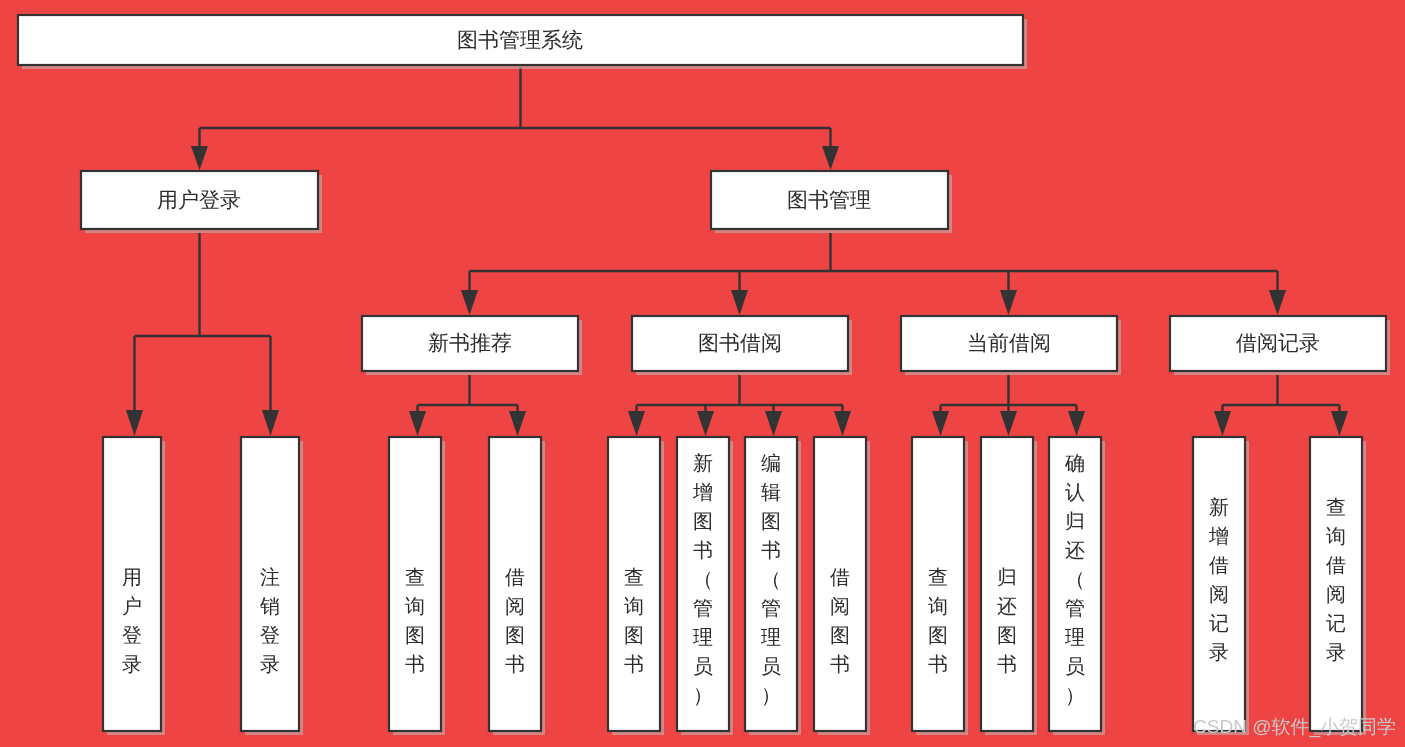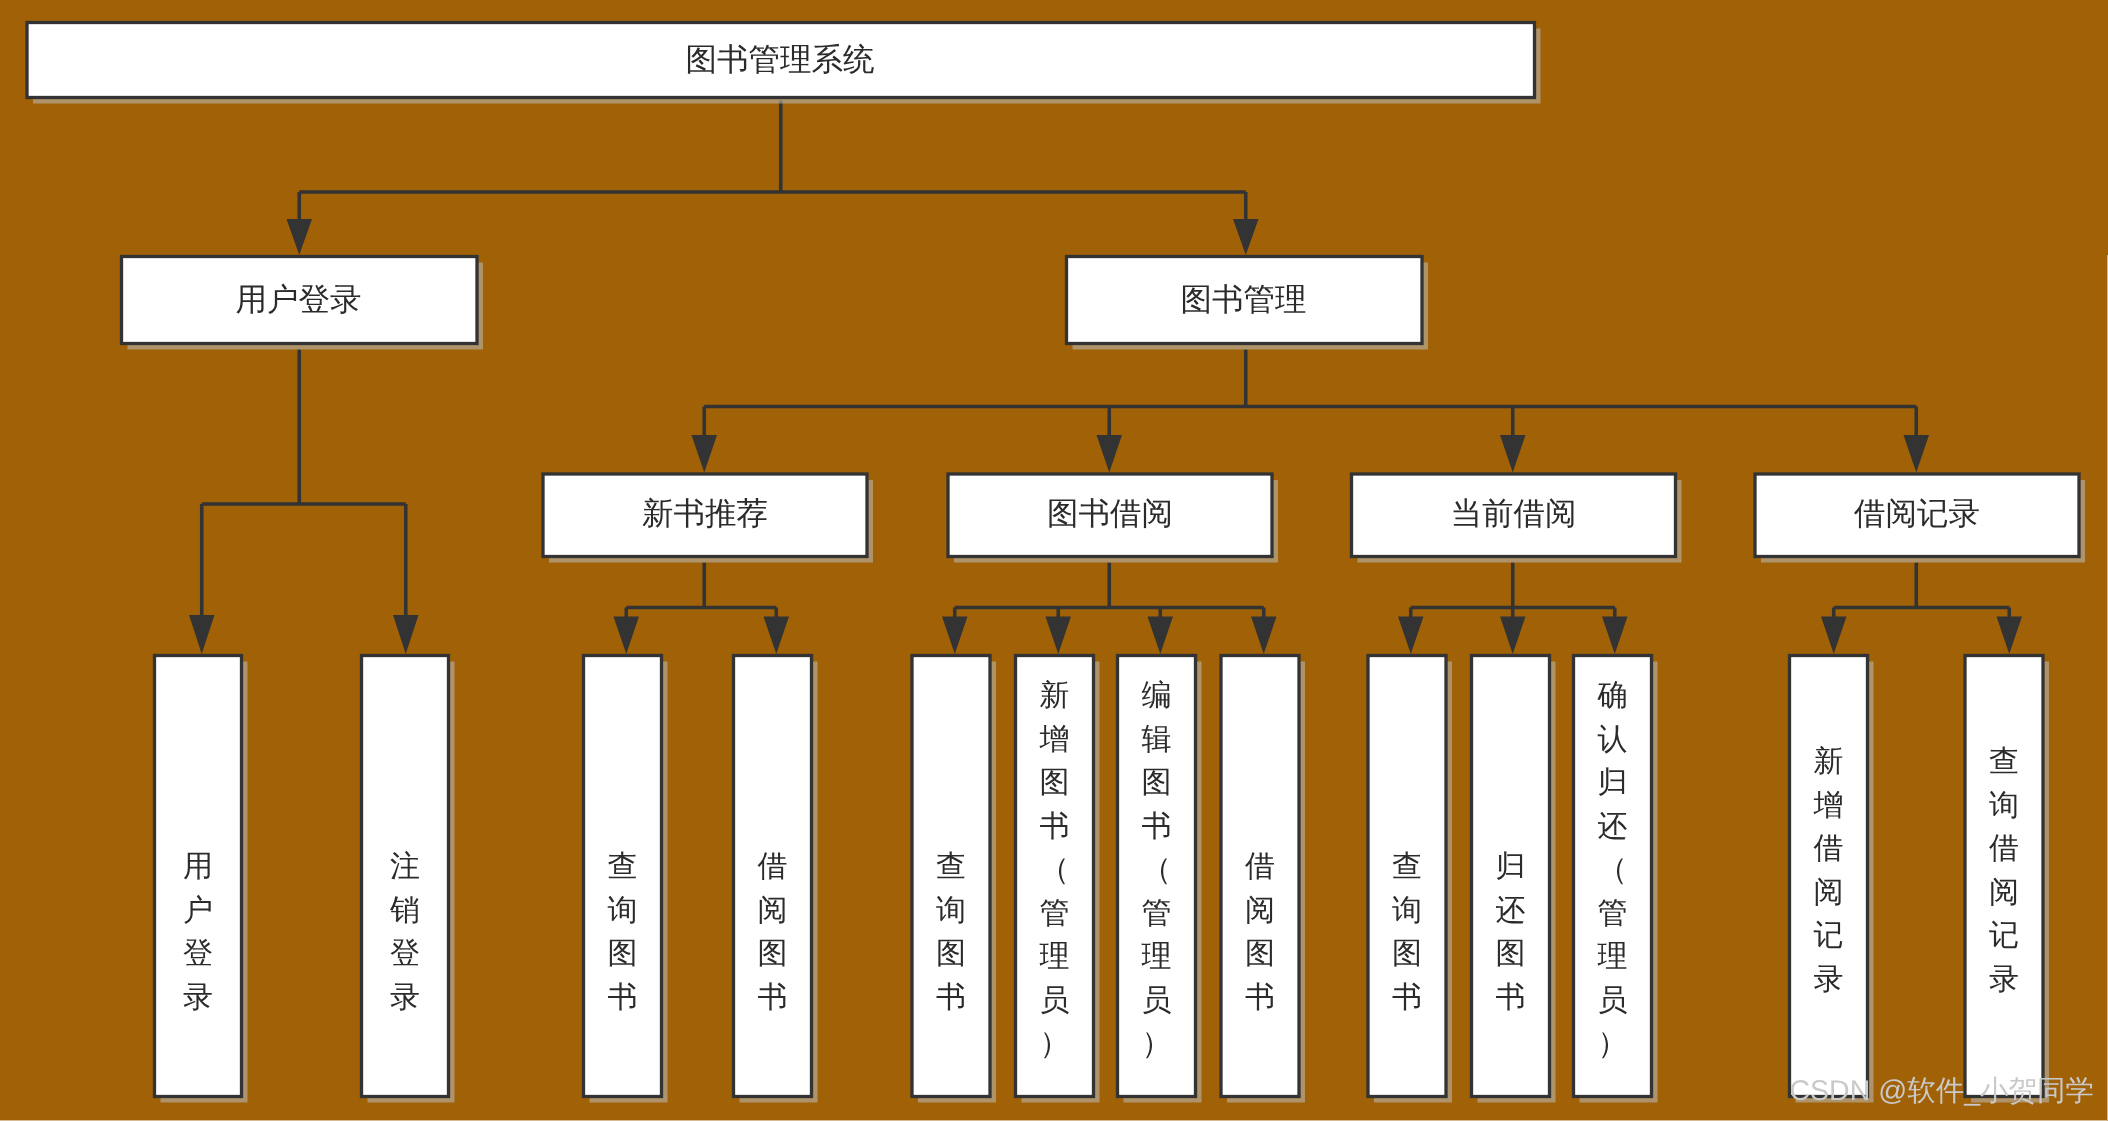--- a/index.html
+++ b/index.html
@@ -10,21 +10,21 @@
   body {
     width: 1405px;
     height: 747px;
     font-family: "Liberation Sans", "DejaVu Sans", sans-serif;
     overflow: hidden;
   }
   #diagram-root {
     position: relative;
     width: 1405px;
     height: 747px;
-    background: #a16207;
+    background: #ef4444;
   }
   svg.diagram-canvas {
     position: absolute;
     left: 0;
     top: 0;
     width: 1405px;
     height: 747px;
     display: block;
   }
   .node-box {

